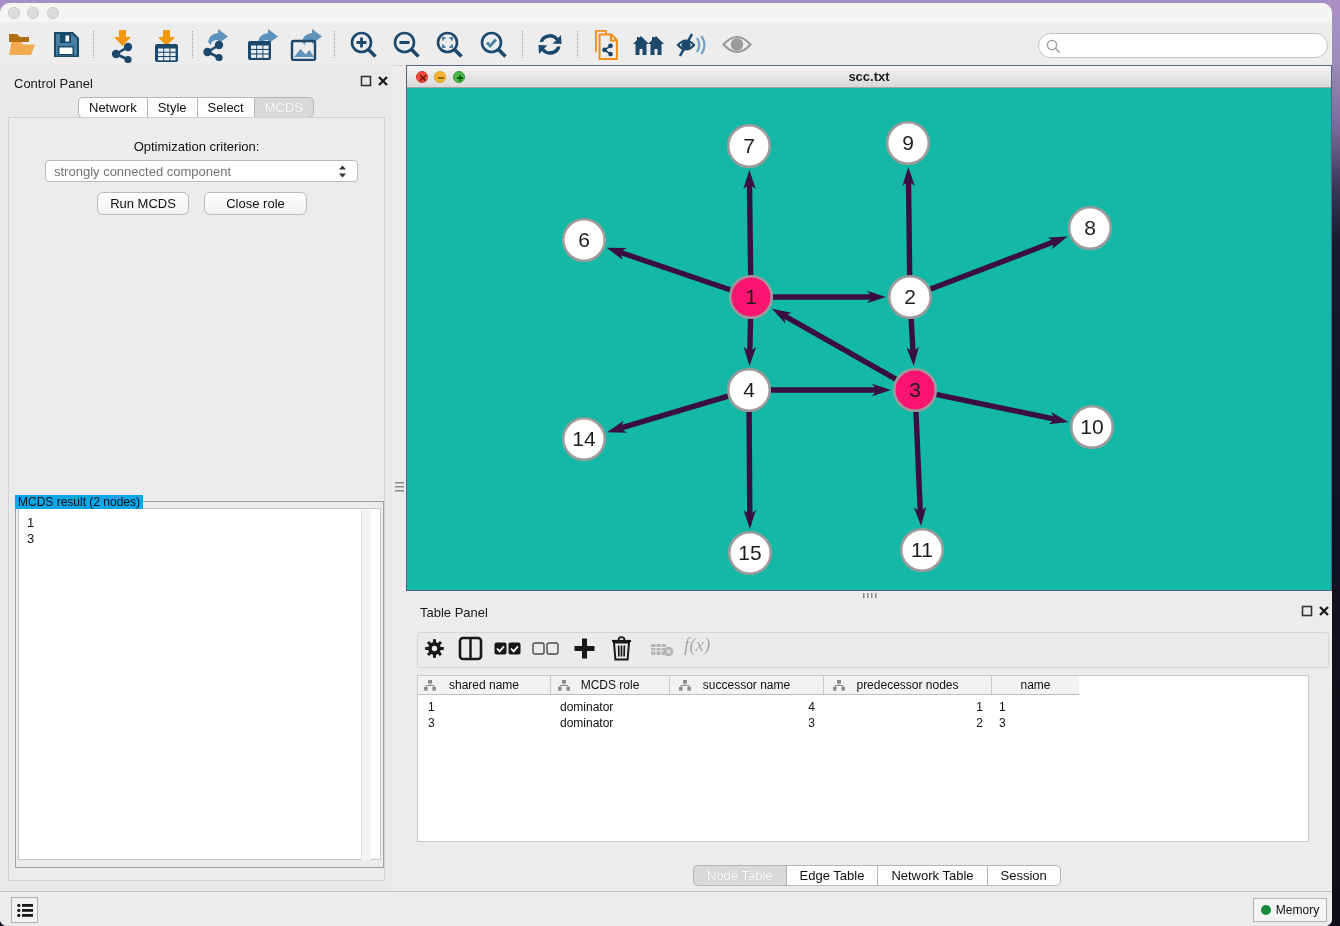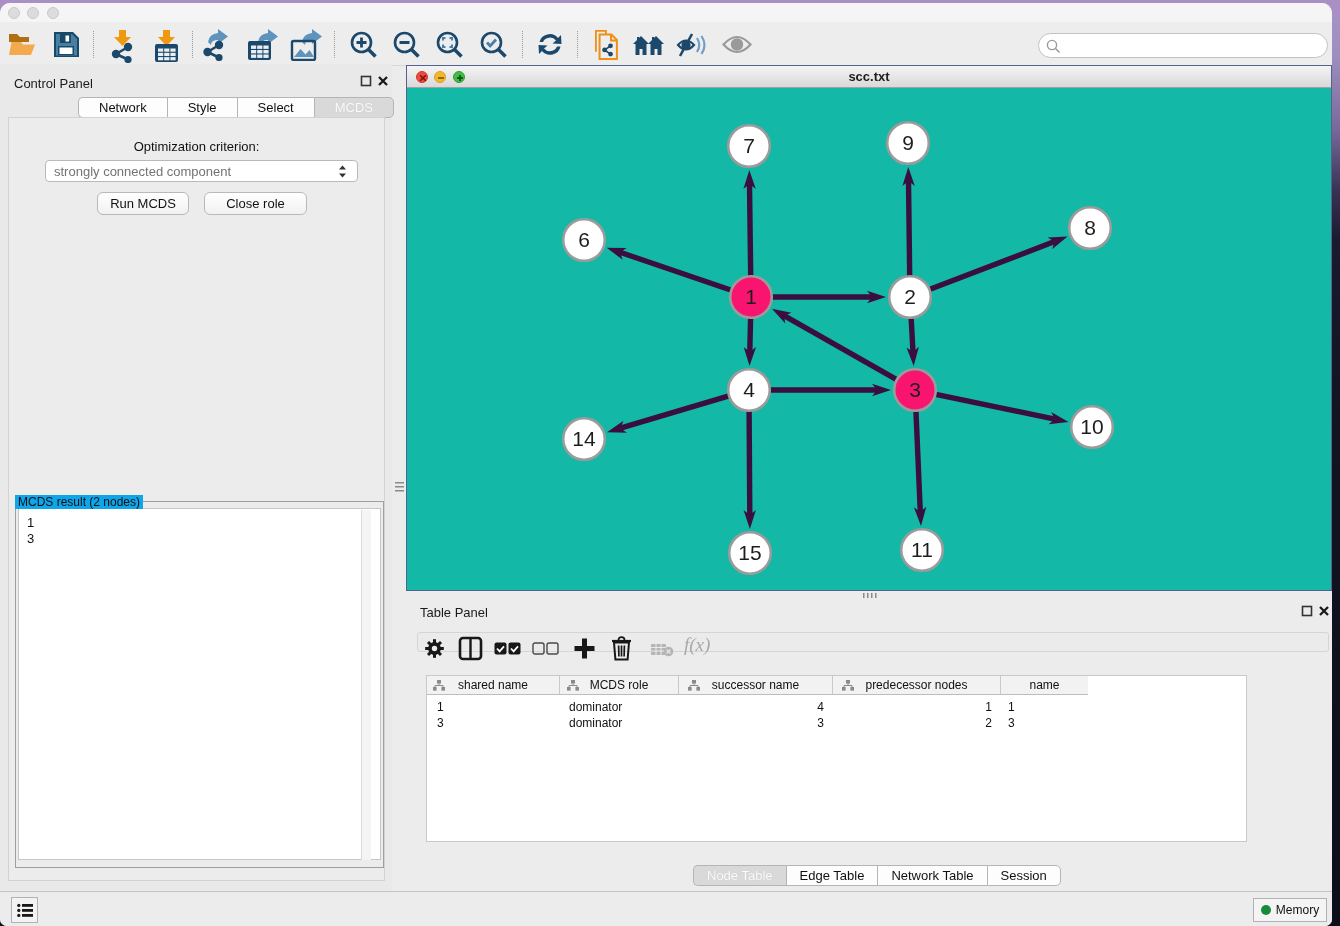--- a/index.html
+++ b/index.html
@@ -16,21 +16,21 @@
   font-size:13px; color:#ababab; }
 .toolbar { position:absolute; left:0; top:19px; width:100%; height:44px; background:#ededed;
   border-bottom:1px solid #d8d8d8; }
 .tbi { position:absolute; top:0; }
 .tsep { position:absolute; top:9px; height:27px; width:0;
   border-left:1px dotted #9a9a9a; }
 .searchbox { position:absolute; left:1038px; top:11px; width:290px; height:25px;
   background:#fff; border:1px solid #c2c2c2; border-radius:13px; }
 
 .cpanel { position:absolute; left:0; top:61px; width:392px; height:830px; background:#e9e9e9; }
-.cpanel .tab { padding:0 20px; }
+.cpanel .tab { padding:0 10px; }
 .phead { font-size:13px; color:#1a1a1a; }
 .tabrow { position:absolute; display:flex; }
 .tab { height:21px; line-height:20px; font-size:13px; text-align:center; padding:0 13px;
   background:#fdfdfd; border:1px solid #b5b5b5; border-right:none; color:#111; }
 .tab:first-child { border-radius:5px 0 0 5px; }
 .tab:last-child { border-radius:0 5px 5px 0; border-right:1px solid #b5b5b5; }
 .tab.sel { background:#d9d9d9; color:#fbfbfb; text-shadow:0 0 1px #c0c0c0; }
 .ccontent { position:absolute; left:8px; top:53px; width:377px; height:764px;
   background:#ececec; border:1px solid #d2d2d2; }
 .fsel { position:absolute; left:36px; top:42px; width:313px; height:22px; background:#fff;
@@ -56,23 +56,23 @@
   border:1px solid #b2b2b2; font-size:12px; color:#111; text-align:center; line-height:22px; }
 
 .netframe { position:absolute; left:406px; top:62px; width:926px; height:526px;
   border:1px solid #56618f; background:#14b8a6; }
 .nettitle { position:absolute; left:0; top:0; width:100%; height:22px;
   background:linear-gradient(#f4f4f4,#d9d9d9); border-bottom:1px solid #a2a2a2; }
 .ntl { position:absolute; top:5px; width:12px; height:12px; border-radius:50%; }
 .nettitle .t { position:absolute; width:100%; text-align:center; top:3px; font-size:13px;
   color:#1c1c1c; font-weight:bold; }
 .tpanel { position:absolute; left:406px; top:596px; width:926px; height:292px; background:#ececec; }
-.ttoolbar { position:absolute; left:11px; top:33px; width:912px; height:20px;
+.ttoolbar { position:absolute; left:11px; top:33px; width:912px; height:36px;
   background:#ebebeb; border:1px solid #d5d5d5; border-radius:3px; }
-.ttable { position:absolute; left:20px; top:76px; width:821px; height:167px; background:#fff;
+.ttable { position:absolute; left:11px; top:76px; width:892px; height:167px; background:#fff;
   border:1px solid #c9c9c9; }
 .thead { position:absolute; left:0; top:0; height:19px; background:#f2f2f2;
   border-bottom:1px solid #bdbdbd; font-size:12px; color:#111; }
 .thead .lbl { position:absolute; top:2px; width:100%; text-align:center; }
 .trow { position:absolute; font-size:12px; color:#111; height:16px; }
 </style></head>
 <body>
 <div class="desktop-right"></div>
 <div class="desktop-top"></div>
 <div class="win">

